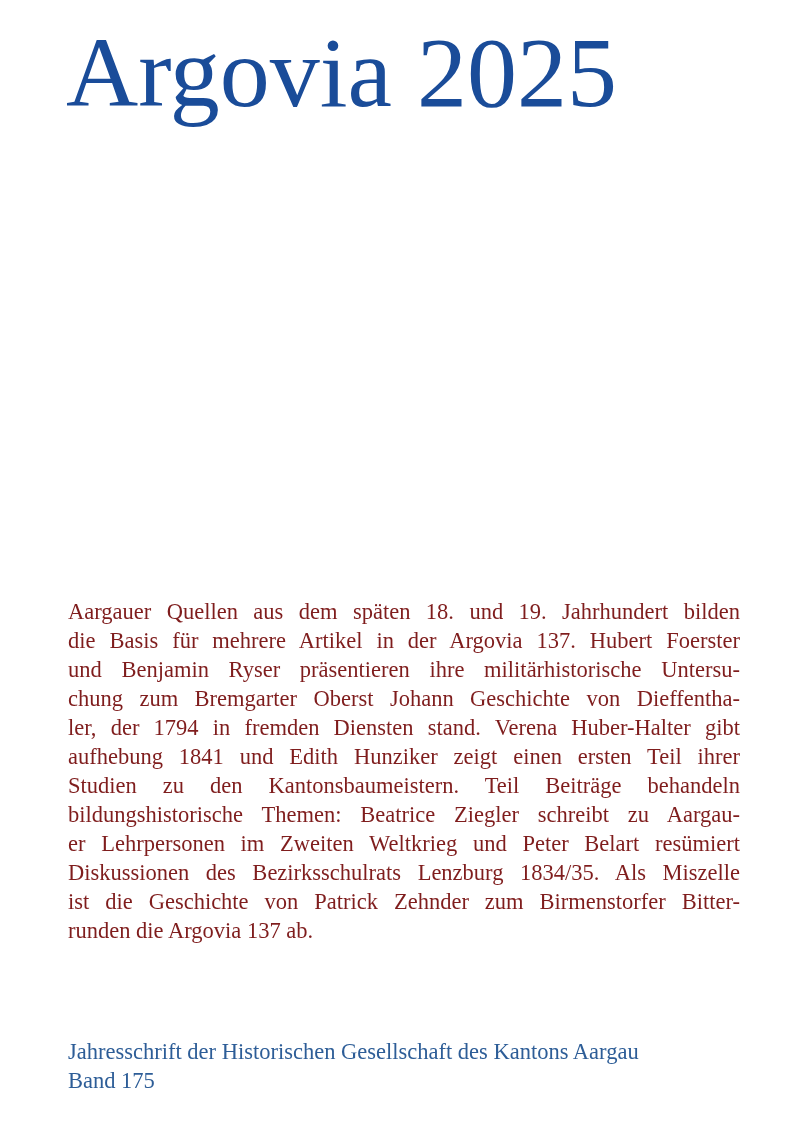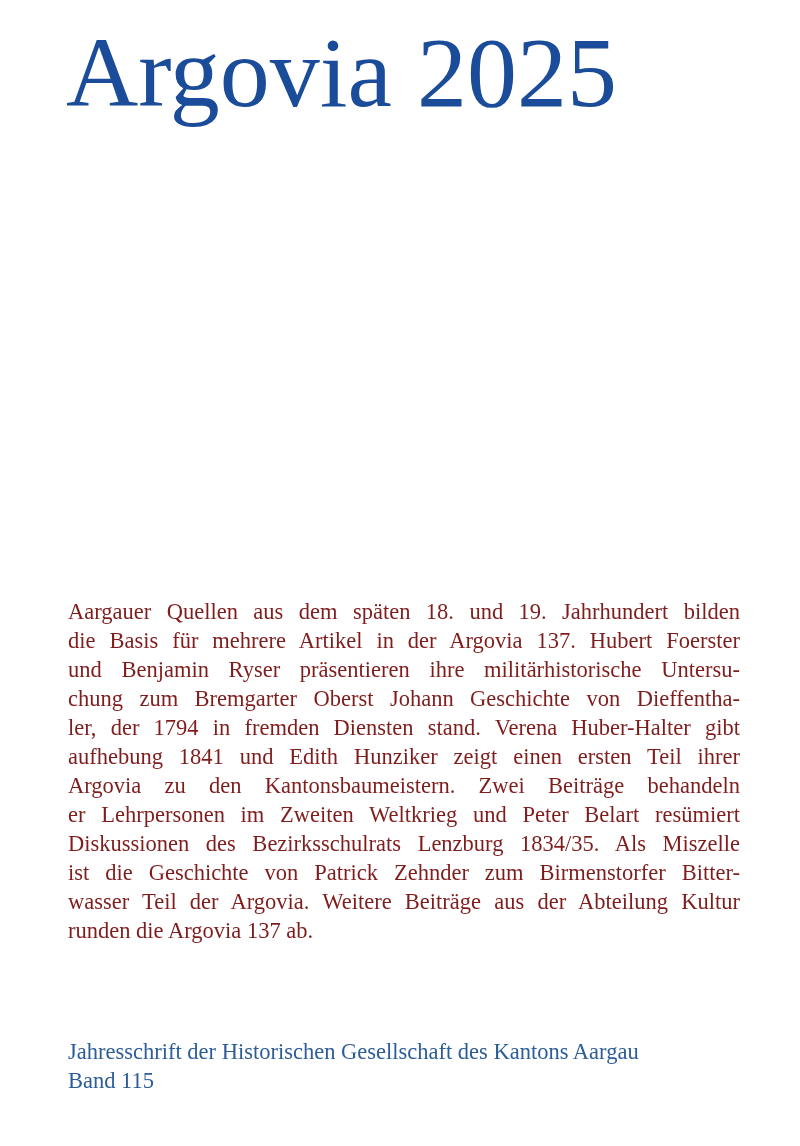--- a/index.html
+++ b/index.html
@@ -62,26 +62,26 @@
 
   <div class="title">Argovia 2025</div>
 
   <div class="intro">
     <div class="line">Aargauer Quellen aus dem späten 18. und 19. Jahrhundert bilden</div>
     <div class="line">die Basis für mehrere Artikel in der Argovia 137. Hubert Foerster</div>
     <div class="line">und Benjamin Ryser präsentieren ihre militärhistorische Untersu-</div>
     <div class="line">chung zum Bremgarter Oberst Johann Geschichte von Dieffentha-</div>
     <div class="line">ler, der 1794 in fremden Diensten stand. Verena Huber-Halter gibt</div>
     <div class="line">aufhebung 1841 und Edith Hunziker zeigt einen ersten Teil ihrer</div>
-    <div class="line">Argovia zu den Kantonsbaumeistern. Zwei Beiträge behandeln</div>
+    <div class="line">Studien zu den Kantonsbaumeistern. Teil Beiträge behandeln</div>
+    <div class="line">bildungshistorische Themen: Beatrice Ziegler schreibt zu Aargau-</div>
     <div class="line">er Lehrpersonen im Zweiten Weltkrieg und Peter Belart resümiert</div>
     <div class="line">Diskussionen des Bezirksschulrats Lenzburg 1834/35. Als Miszelle</div>
     <div class="line">ist die Geschichte von Patrick Zehnder zum Birmenstorfer Bitter-</div>
-    <div class="line">wasser Teil der Argovia. Weitere Beiträge aus der Abteilung Kultur</div>
     <div class="line last">runden die Argovia 137 ab.</div>
   </div>
 
   <div class="imprint">
     <div class="line">Jahresschrift der Historischen Gesellschaft des Kantons Aargau</div>
-    <div class="line">Band 115</div>
+    <div class="line">Band 175</div>
   </div>
 
 </div>
 
 </body></html>

